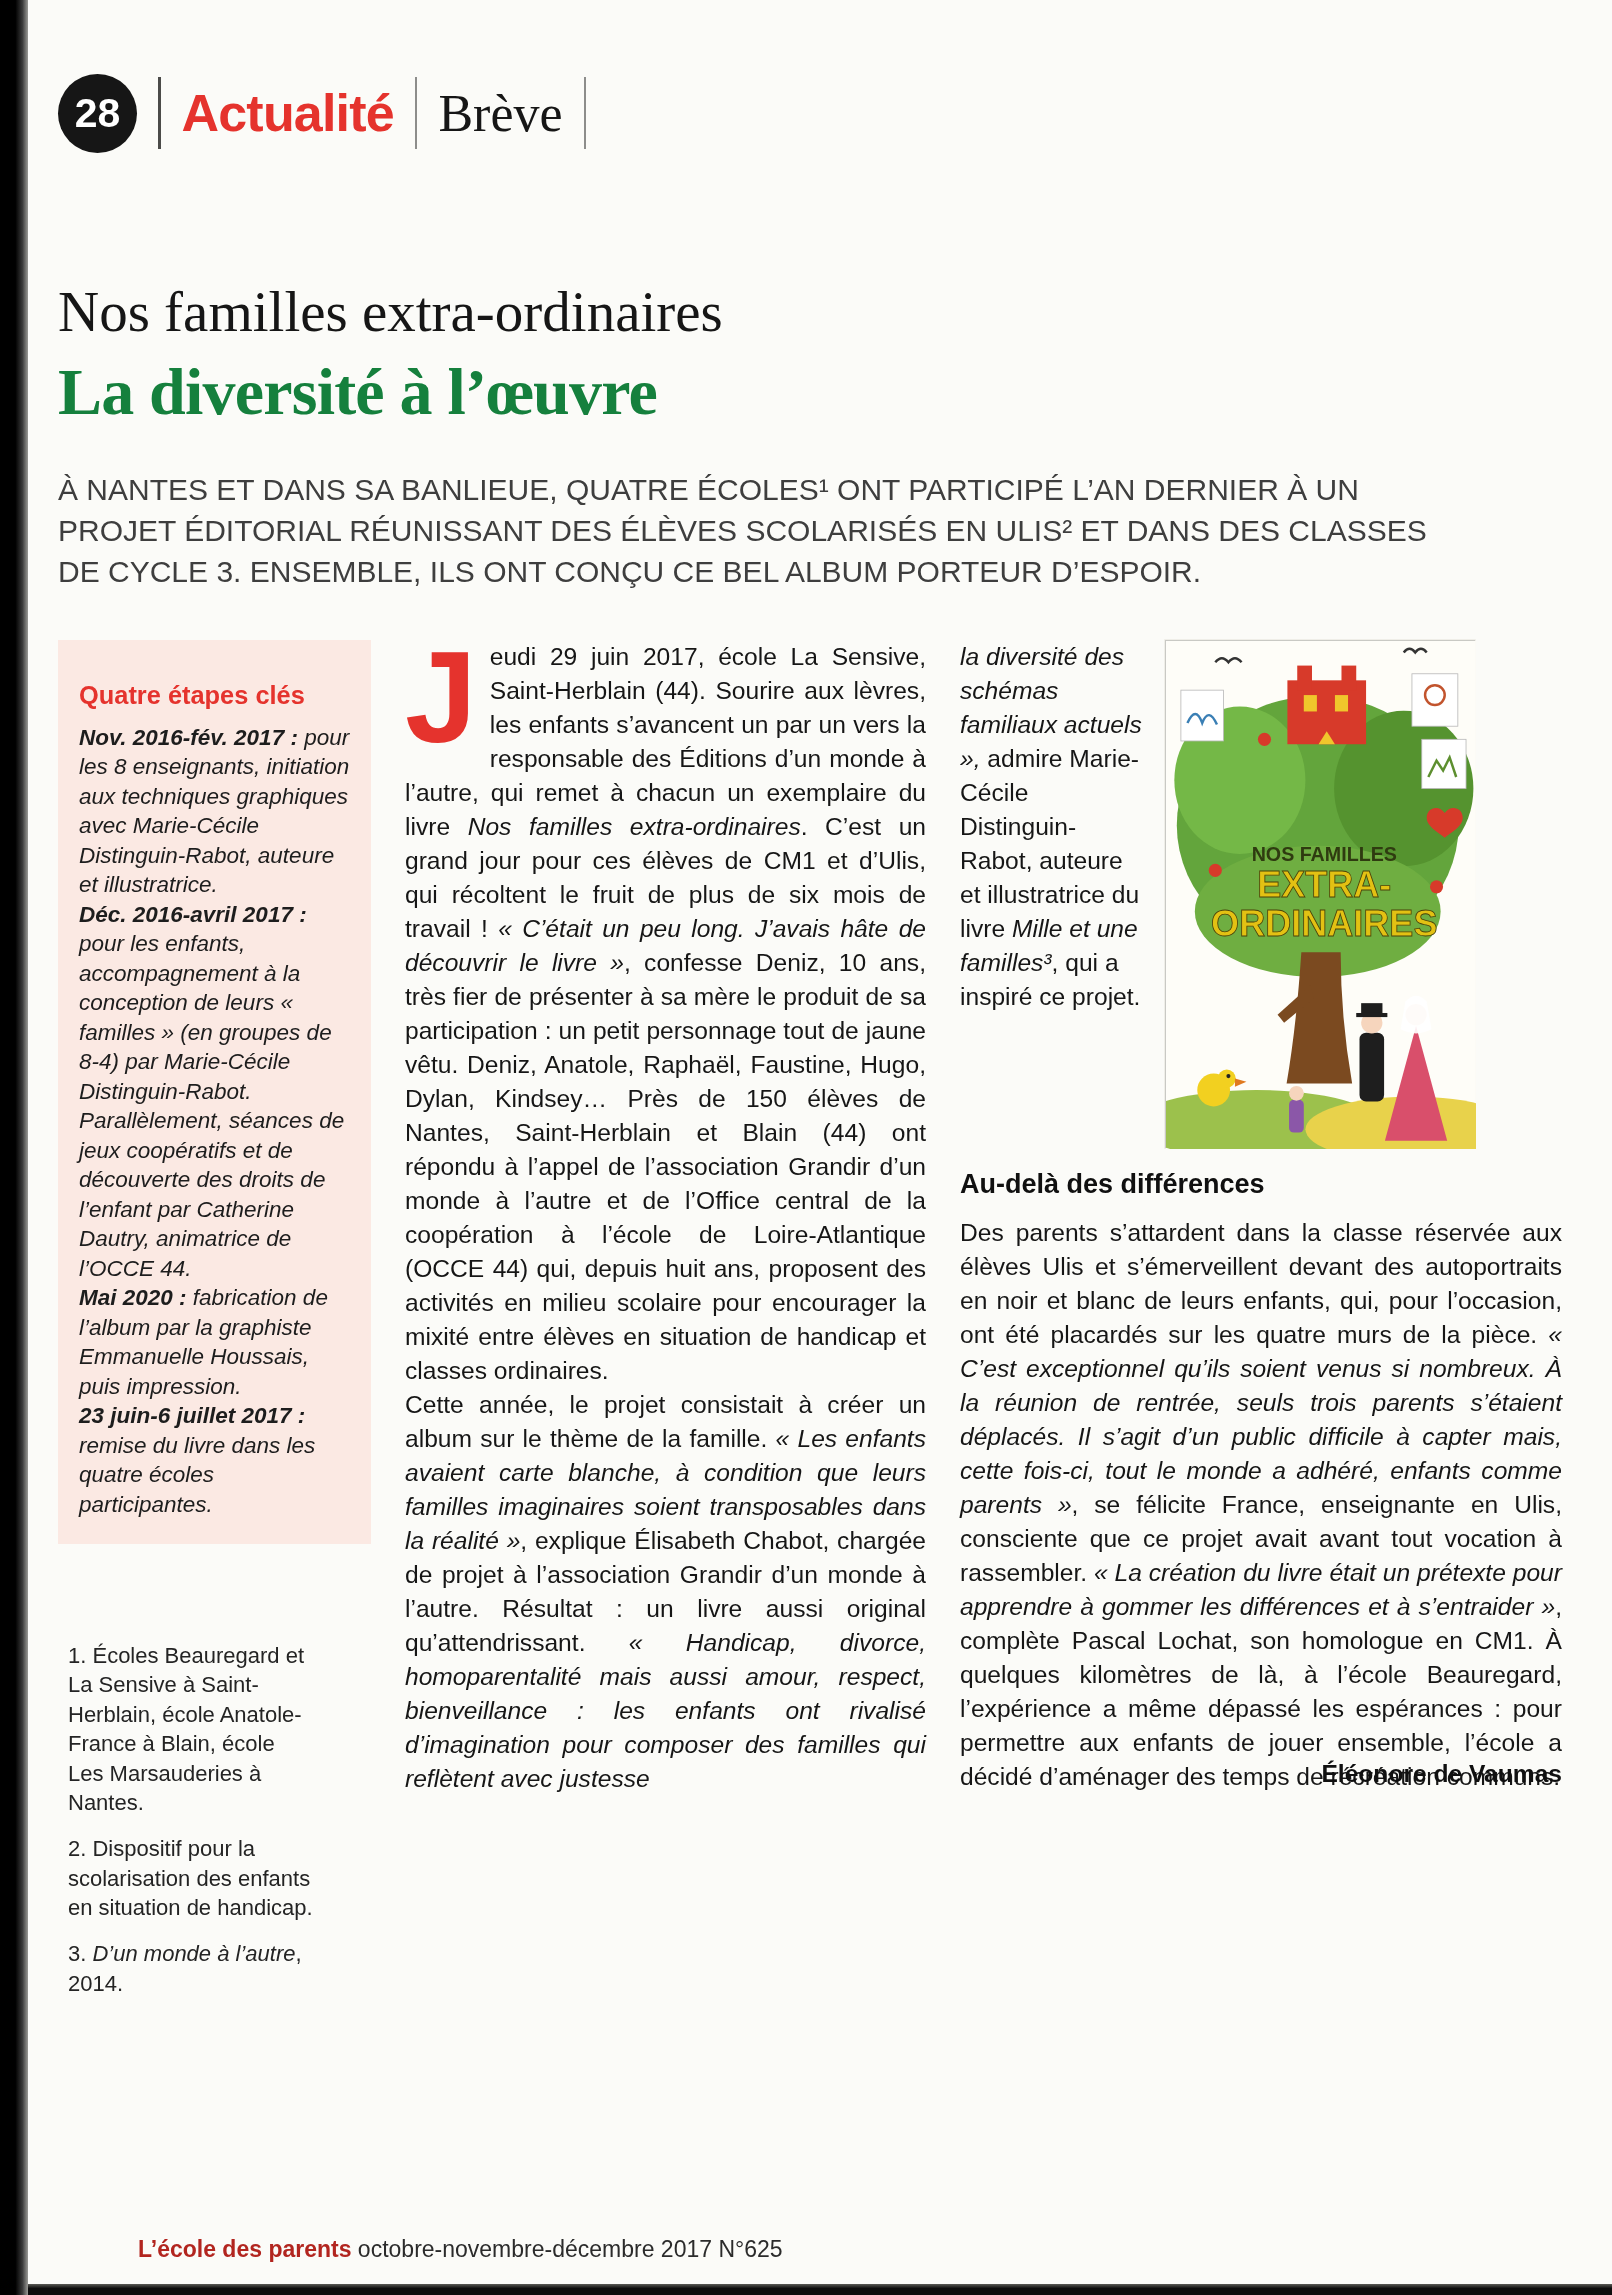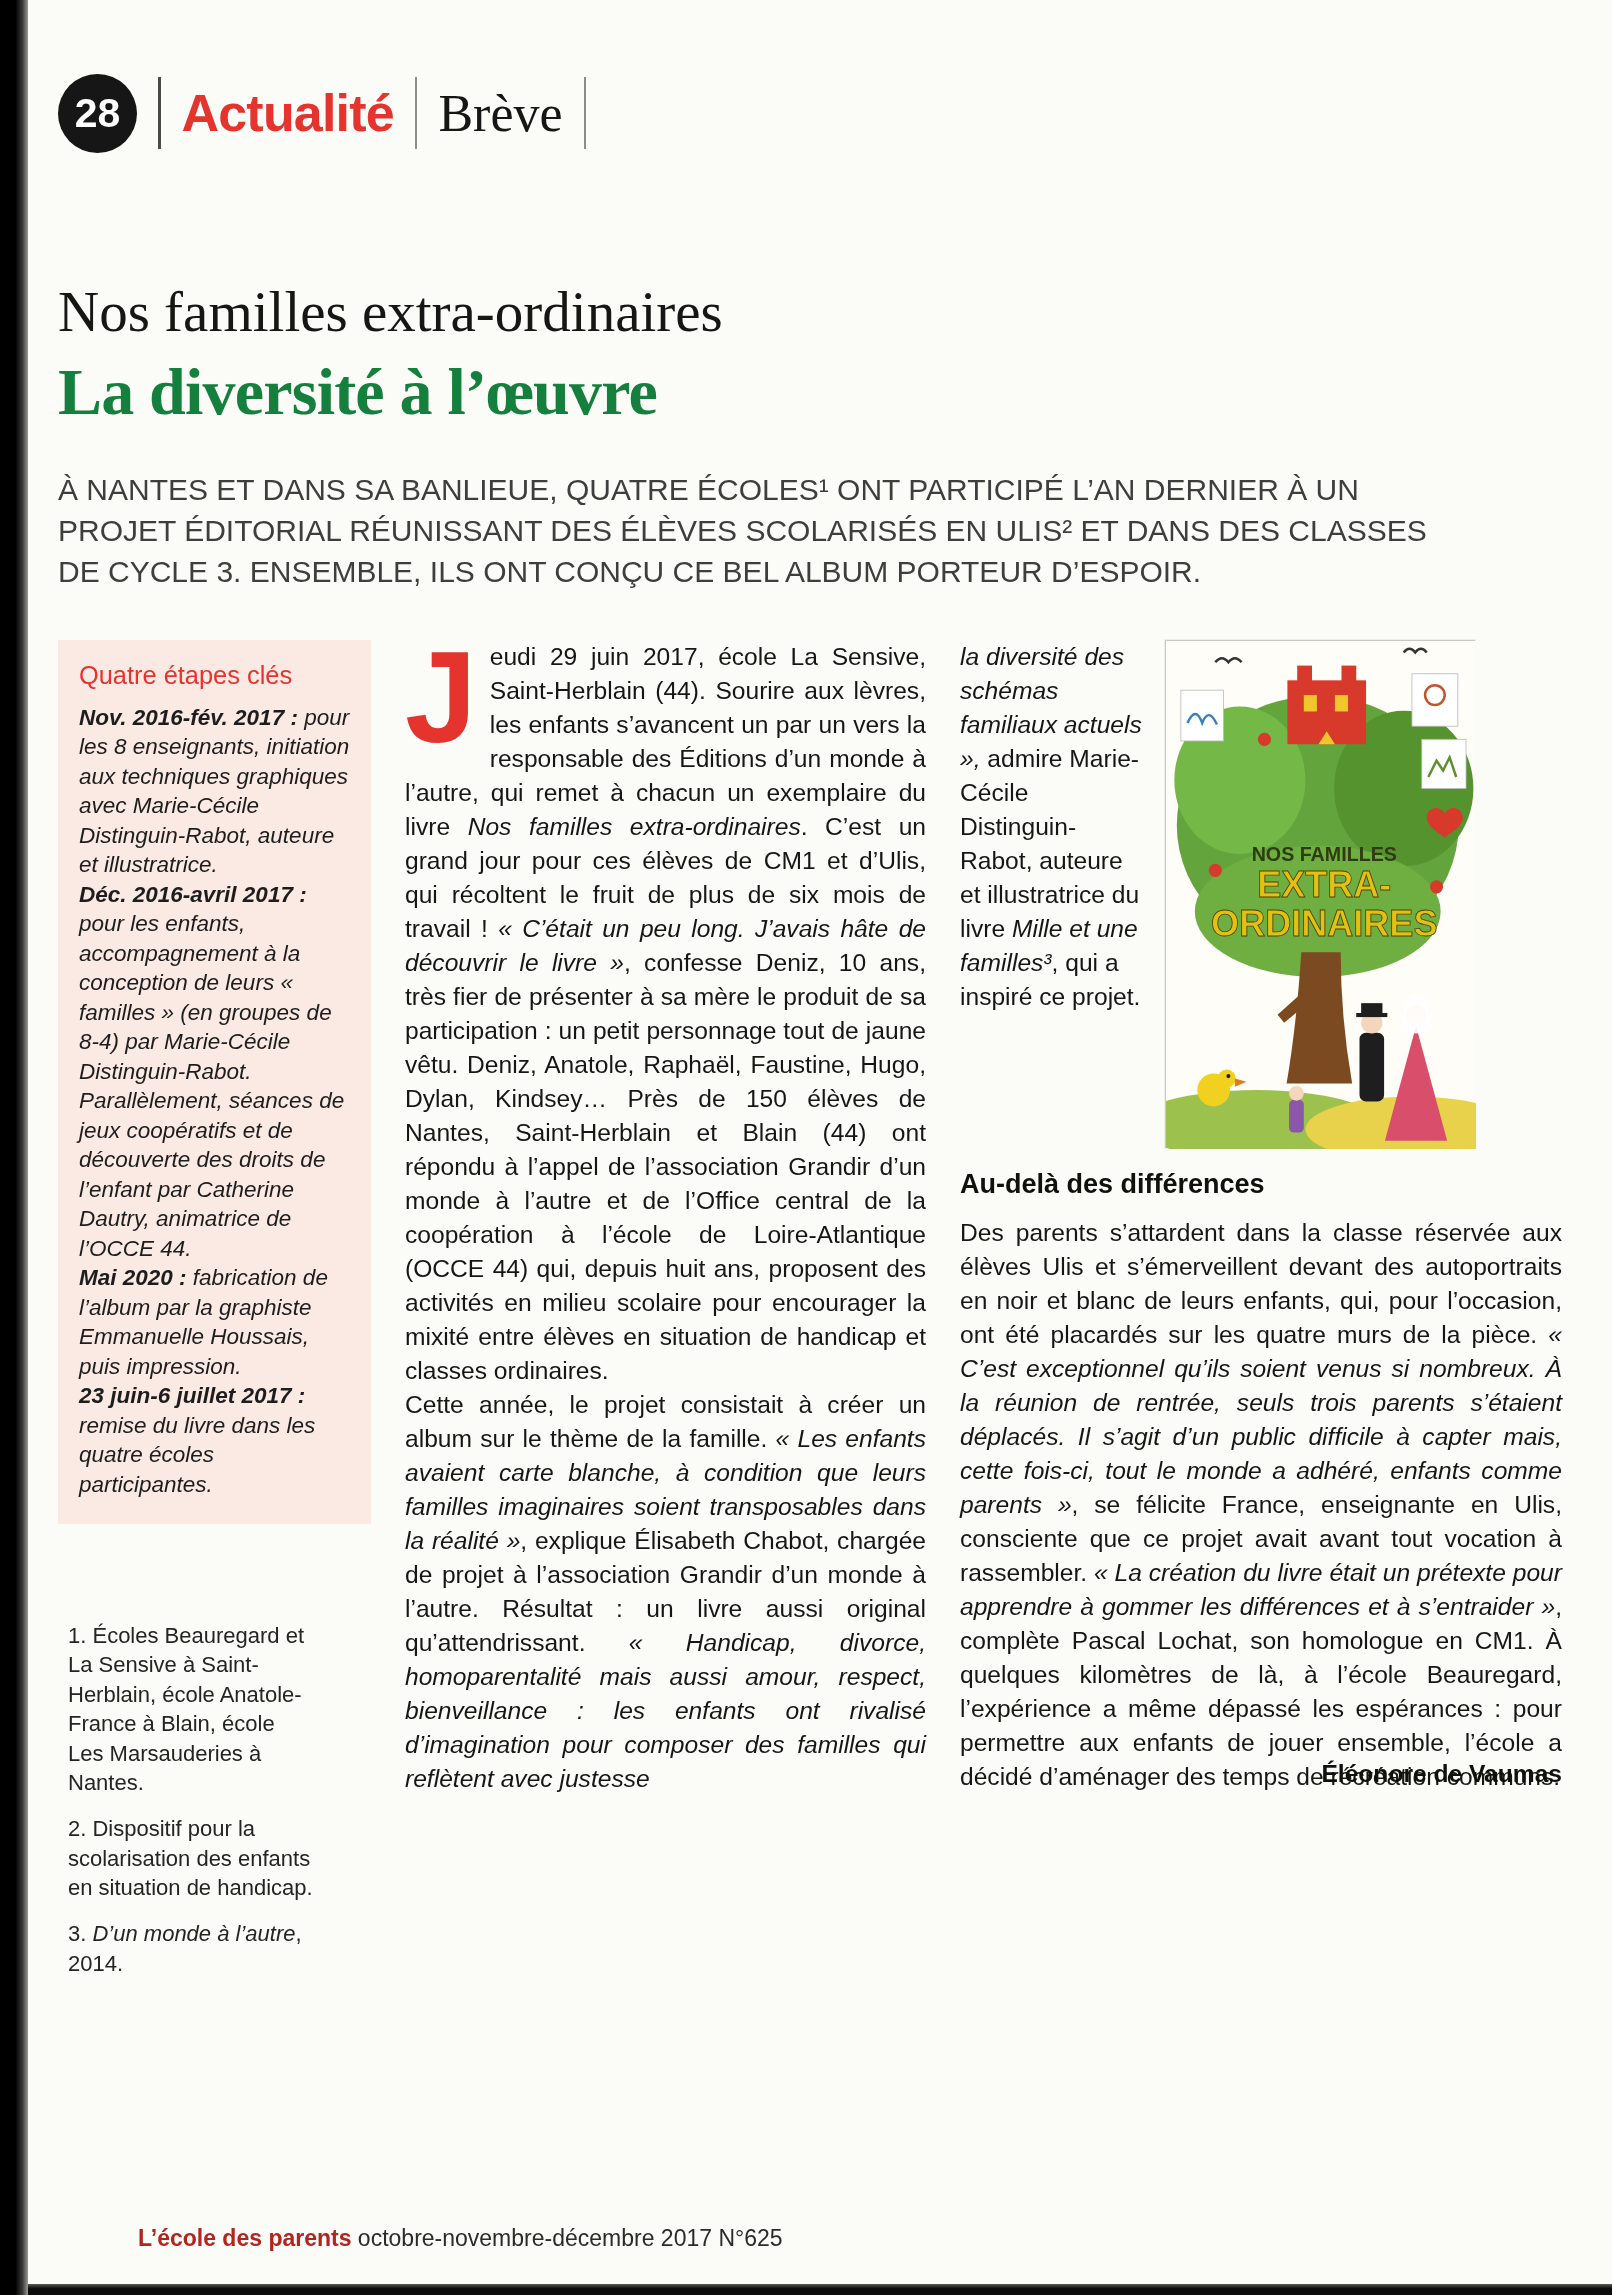--- a/index.html
+++ b/index.html
@@ -49,21 +49,21 @@
   }
 
   
   .columns { display: flex; gap: 34px; margin-top: 48px; }
   .col-left { width: 313px; flex: none; }
   .col-mid  { width: 521px; flex: none; }
   .col-right { flex: 1; min-width: 0; }
 
   
   .keybox { background: #fbe9e3; padding: 21px 19.7px 24.6px 21px; }
-  .keybox h3 { color: var(--accent); font-size: 25.4px; font-weight: normal; margin-bottom: 13px; }
+  .keybox h3 { color: var(--accent); font-size: 25.4px; font-weight: bold; margin-bottom: 13px; margin-top: 20px; }
   .kb-item { font-style: italic; font-size: 22.5px; line-height: 29.5px; color: #1d1d1d; text-align: left; }
   .kb-date { font-weight: bold; }
 
   .notes { margin-top: 97px; margin-left: 10px; width: 246px; font-size: 22px; line-height: 29.5px; color: #242424; }
   .notes p { margin-bottom: 16.4px; }
 
   
   .body-p { font-size: 24.6px; line-height: 34px; text-align: justify; color: #161616; }
   .body-p .it, .it { font-style: italic; }
   .dropcap {
@@ -76,21 +76,21 @@
   .right-top { display: flex; gap: 19.7px; margin-bottom: 21px; }
   .narrow-col { width: 185px; flex: none; text-align: left; }
   .book-figure {
     width: 310px; height: 508px; flex: none; background: #fff;
     border: 0.8px solid #c9c9c4; box-shadow: 0 0 0 0.8px #eceae4;
   }
   .crosshead { font-size: 27px; font-weight: bold; color: #101010; margin: 4.9px 0 16.4px; }
   .byline { text-align: right; font-weight: bold; font-size: 24.6px; color: #101010; margin-top: -34px; }
 
   
-  .pagefooter { position: absolute; left: 138px; bottom: 43px; font-size: 23px; color: #2b2b2b; }
+  .pagefooter { position: absolute; left: 138px; bottom: 32px; font-size: 23px; color: #2b2b2b; }
   .pagefooter .mag { font-weight: bold; color: #b2251f; }
 
   :root { --accent: #e5332d; }
 </style>
 </head>
 <body>
 
 <div class="scan-edge-left"></div>
 <div class="scan-edge-bottom"></div>
 

